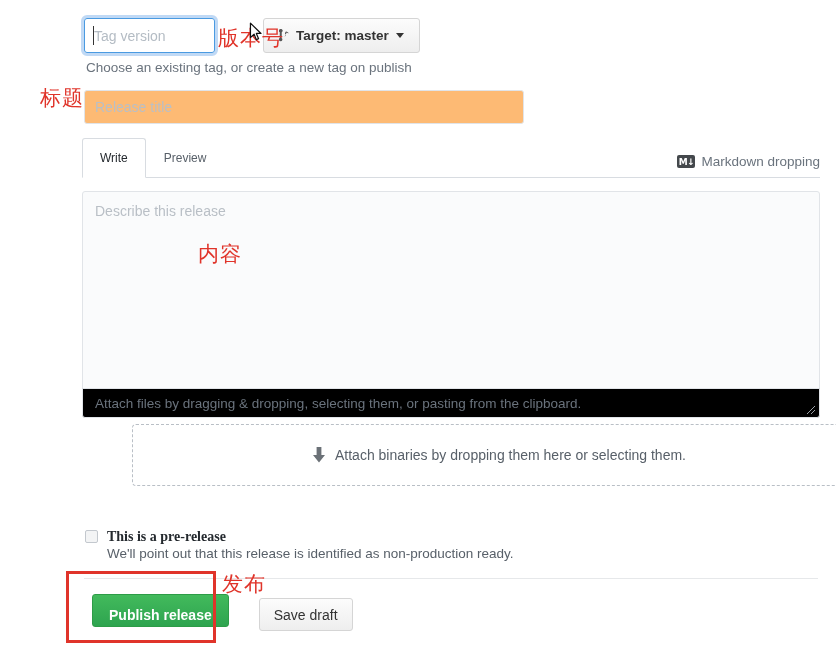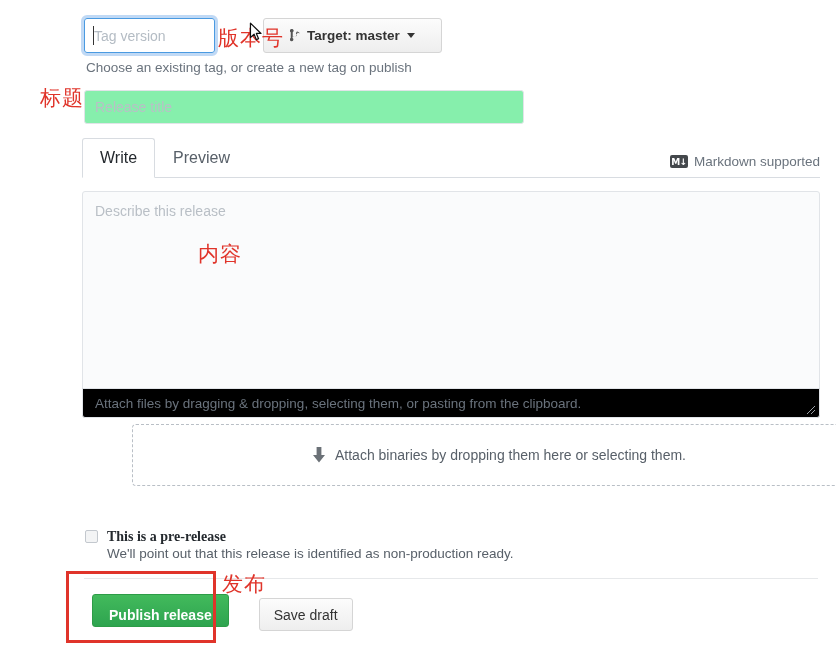--- a/index.html
+++ b/index.html
@@ -74,21 +74,21 @@
     background: #333;
   }
 
   .target-btn {
     margin-left: 66px;
     height: 35px;
     box-sizing: border-box;
     display: flex;
     align-items: center;
     gap: 5px;
-    padding: 0 26px;
+    padding: 0 15px;
     border: 1px solid #d5d5d5;
     border-radius: 3px;
     background: linear-gradient(#fcfcfc, #eeeeee);
     font-size: 13.5px;
     font-weight: bold;
     color: #333;
     cursor: pointer;
     white-space: nowrap;
   }
   .branch-icon { display: inline-block; width: 12px; height: 14px; }
@@ -113,21 +113,21 @@
   
   .release-title {
     position: absolute;
     left: 84px;
     top: 90px;
     width: 440px;
     height: 34px;
     box-sizing: border-box;
     border: 1px solid #e1e4e8;
     border-radius: 3px;
-    background: #86efac;
+    background: #fdba74;
     padding: 0 10px;
     font-size: 14px;
     font-family: "Liberation Sans", sans-serif;
     color: #24292e;
   }
   .release-title::placeholder { color: #b9bfc6; }
 
   
   .editor {
     position: absolute;
@@ -138,21 +138,21 @@
   .tabbar {
     position: relative;
     display: flex;
     align-items: flex-end;
     height: 39px;
     border-bottom: 1px solid #d8dce1;
   }
   .tab {
     box-sizing: border-box;
     padding: 9px 17px 9px 17px;
-    font-size: 16px;
+    font-size: 12px;
     color: #586069;
     cursor: pointer;
     line-height: 20px;
     position: relative;
     top: 1px;
     border: 1px solid transparent;
     border-radius: 3px 3px 0 0;
   }
   .tab.active {
     background: #fff;
@@ -373,21 +373,21 @@
 
 <input class="release-title" type="text" placeholder="Release title" style="">
 
 <div class="editor">
   <div class="tabbar">
     <div class="tab active">Write</div>
     <div class="tab">Preview</div>
 
     <div class="md-note">
       <span class="md-icon">M↓</span>
-      <span>Markdown supported</span>
+      <span>Markdown dropping</span>
     </div>
   </div>
 
   <div class="body-wrap">
     <textarea class="body-area" placeholder="Describe this release" style=""></textarea>
     <span class="resize-grip">
       <svg viewBox="0 0 12 12" width="12" height="12">
         <path d="M11 3 L3 11 M11 7 L7 11" stroke="#9aa0a6" stroke-width="1" fill="none"></path>
       </svg>
     </span>

